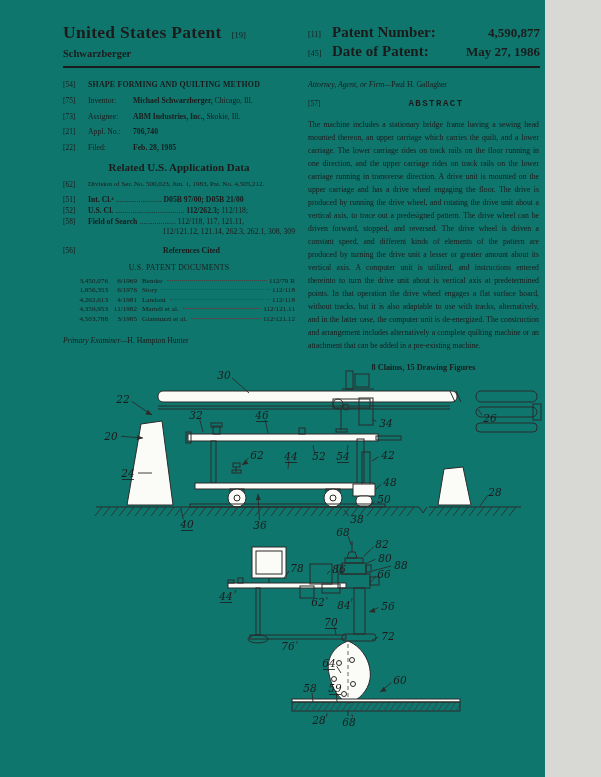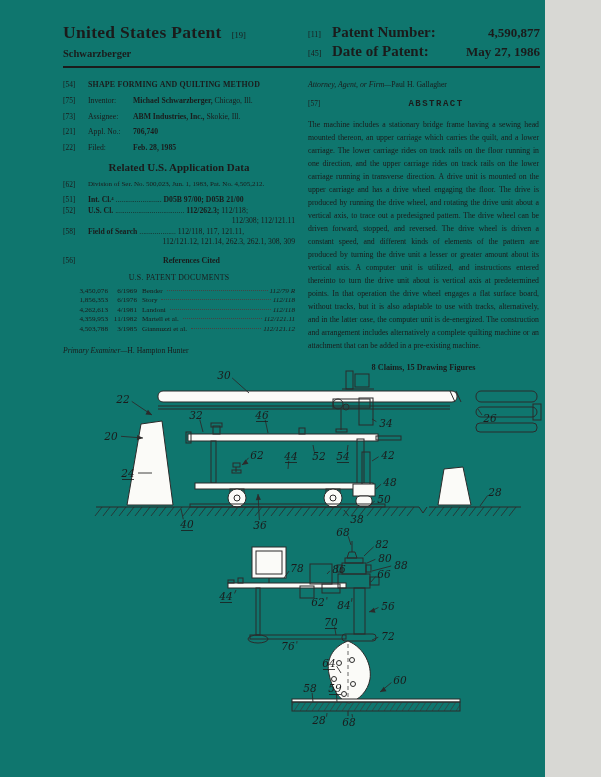--- a/index.html
+++ b/index.html
@@ -33,21 +33,21 @@
   .cls-body{flex:1;}
   .cls-cont{text-align:right;}
   .refs-head{display:flex;margin-top:9px;}
   .refs-head .head-c{flex:1;text-align:center;font-weight:bold;font-size:7.9px;}
   .uspd{text-align:center;font-size:7.8px;margin:6px 0 4px;letter-spacing:.3px;}
   .cit{display:flex;font-size:7.15px;line-height:1.32;padding-left:8px;align-items:baseline;}
   .cit .cnum{width:37px;text-align:right;flex:none;}
   .cit .cdate{width:29px;text-align:right;flex:none;margin-right:5px;}
   .cit .cname{flex:none;padding-right:2px;}
   .cit .lead{flex:1;border-bottom:1px dotted #444;transform:translateY(-2px);margin:0 2px;}
-  .cit .ccls{flex:none;text-align:right;font-style:italic;}
+  .cit .ccls{flex:none;text-align:right;}
   .examiner{margin-top:12px;}
   .it{font-style:italic;}
   
   .attorney{font-size:7.75px;}
   .abs-head{display:flex;margin-top:9px;}
   .abs-head .head-c{flex:1;text-align:center;font-weight:bold;font-size:9px;letter-spacing:1.5px;font-family:Liberation Mono, monospace;}
   .abstract{margin-top:7px;text-align:justify;font-size:7.78px;line-height:13px;}
   .claims{text-align:center;font-weight:bold;font-size:8.2px;margin-top:11px;}
   
   .drawing{position:absolute;left:0;top:360px;}
@@ -118,21 +118,20 @@
           <div class="cls-row">
             <span class="bnum">[51]</span>
             <div class="cls-body">
               <div class="cls-l1"><b>Int. Cl.⁴</b> ........................ <b>D05B 97/00; D05B 21/00</b></div>
             </div>
           </div>
           <div class="cls-row">
             <span class="bnum">[52]</span>
             <div class="cls-body">
               <div class="cls-l1"><b>U.S. Cl.</b> .................................... <b>112/262.3;</b> 112/118;</div>
-              <div class="cls-cont">112/308; 112/121.11</div>
             </div>
           </div>
           <div class="cls-row">
             <span class="bnum">[58]</span>
             <div class="cls-body">
               <div class="cls-l1"><b>Field of Search</b> ................... 112/118, 117, 121.11,</div>
               <div class="cls-cont">112/121.12, 121.14, 262.3, 262.1, 308, 309</div>
             </div>
           </div>
         </div>

